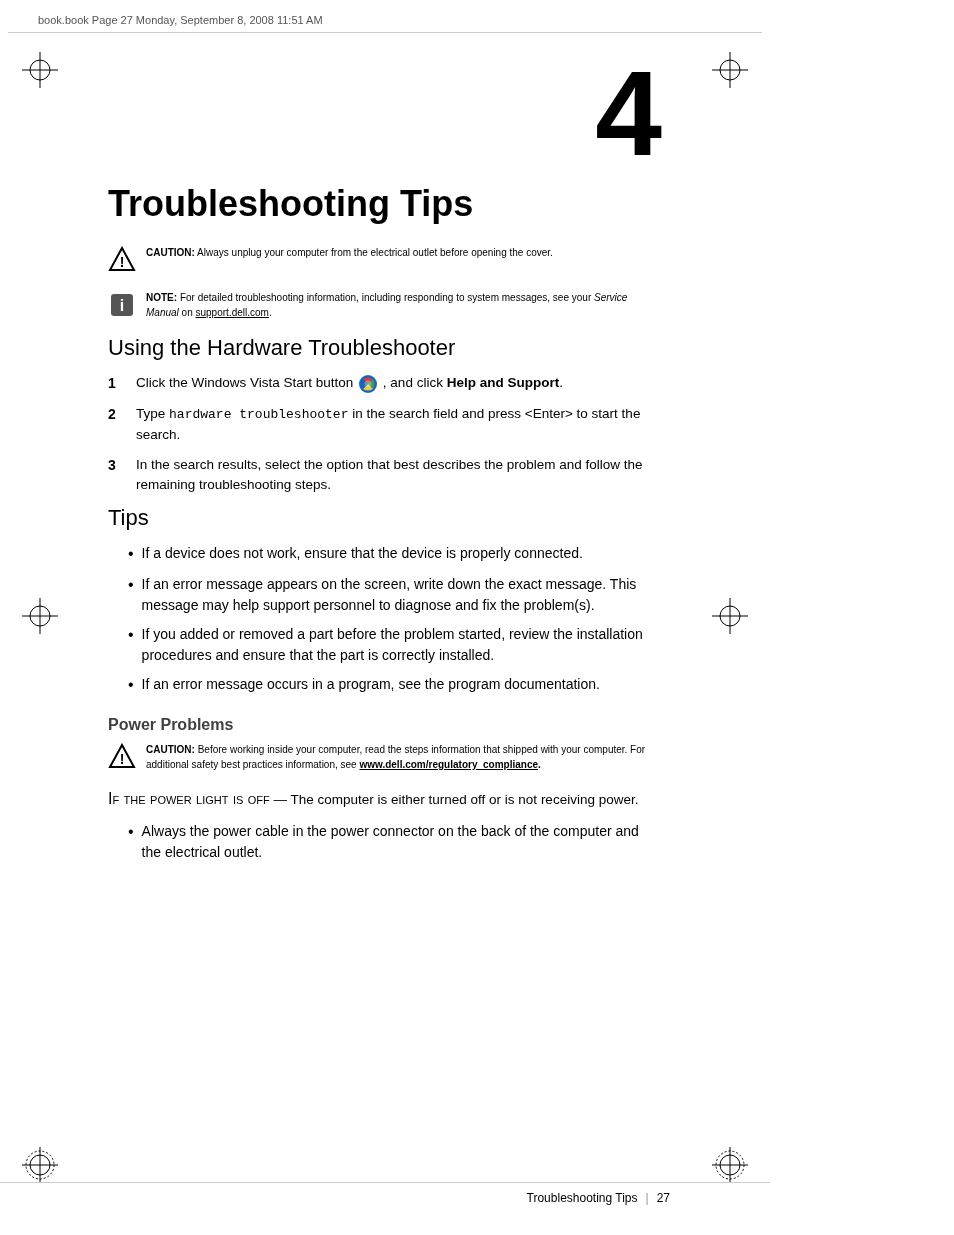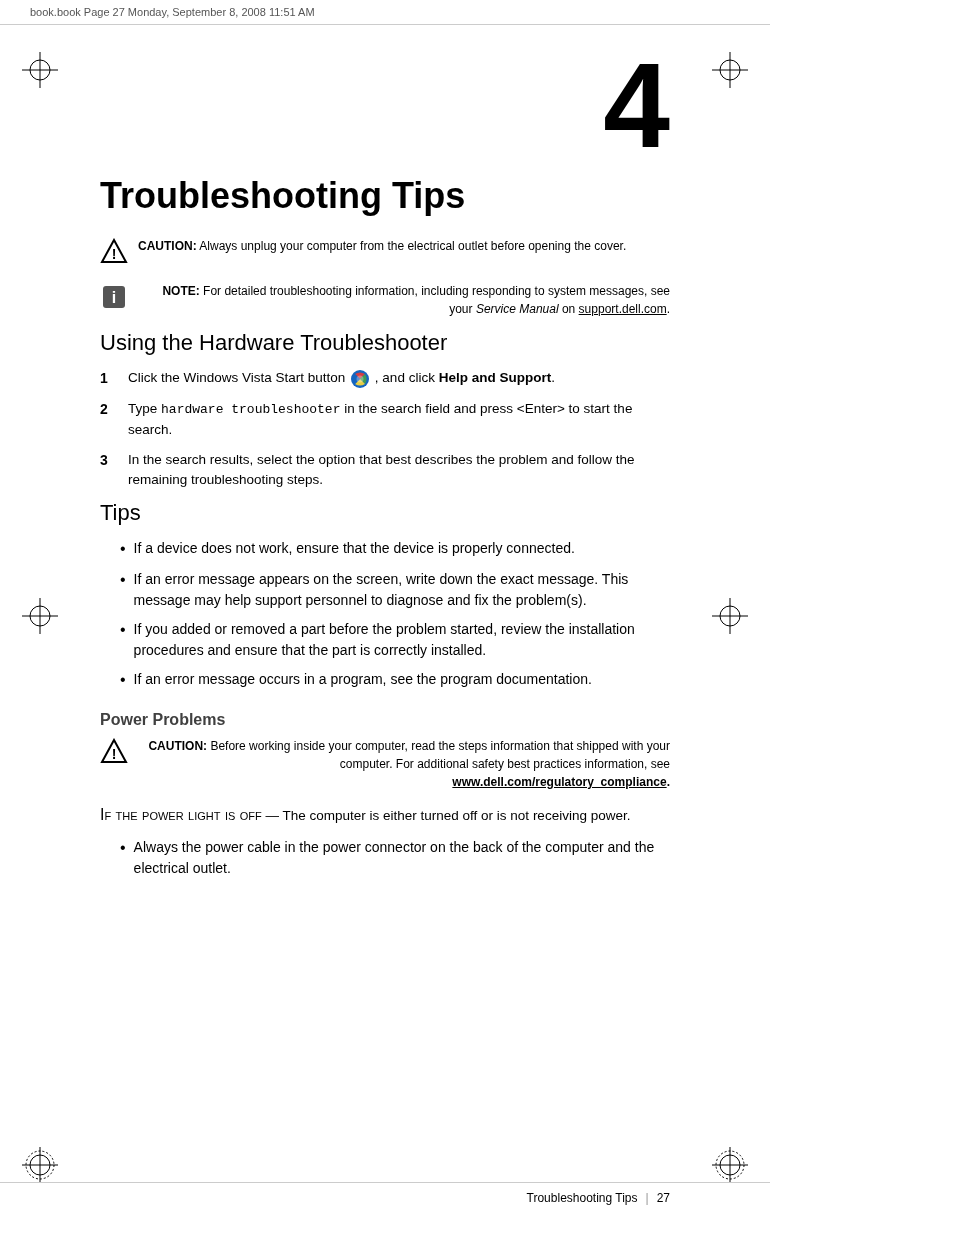--- a/index.html
+++ b/index.html
@@ -12,21 +12,21 @@
       width: 954px;
       min-height: 1235px;
       position: relative;
     }
 
     .page {
       width: 770px;
       min-height: 1235px;
       background: #ffffff;
       position: relative;
-      padding: 0;
+      padding: 8px;
     }
 
     
     .header-bar {
       border-bottom: 1px solid #cccccc;
       padding: 6px 30px;
       font-size: 11px;
       color: #555555;
       font-family: Arial, sans-serif;
     }
@@ -122,24 +122,23 @@
       width: 28px;
       margin-top: 1px;
     }
 
     .notice-icon svg {
       width: 28px;
       height: 28px;
     }
 
     .notice-text {
-      font-size: 12px;
+      font-size: 10px;
       font-family: Arial, Helvetica, sans-serif;
       line-height: 1.5;
-      text-align: right;
     }
 
     
     .numbered-list {
       margin: 10px 0 10px 0;
       padding: 0;
       list-style: none;
     }
 
     .numbered-list li {

